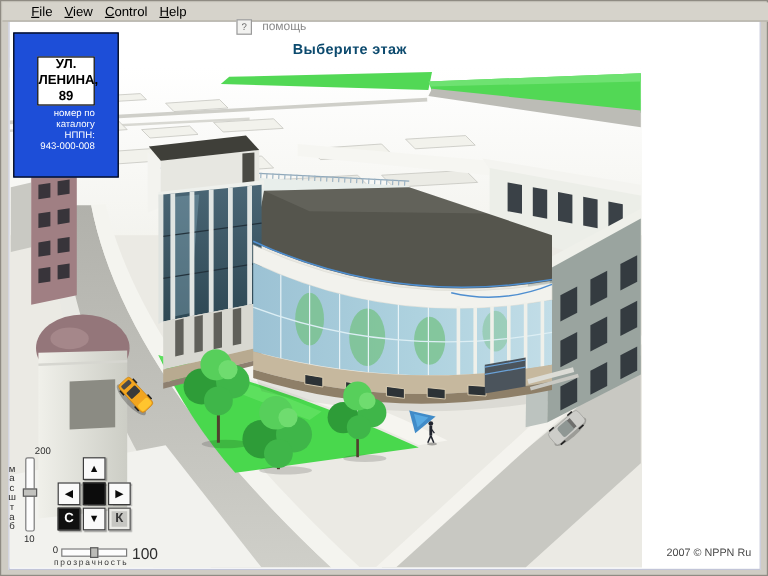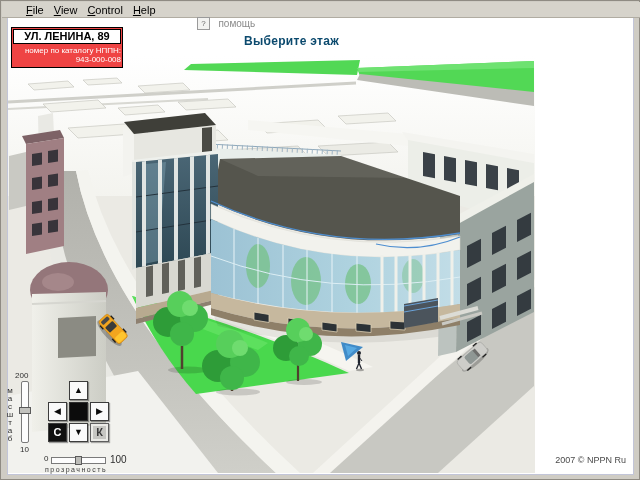--- a/index.html
+++ b/index.html
@@ -3,45 +3,45 @@
 <meta charset="utf-8">
 <style>
   html,body{margin:0;padding:0;}
   body{width:640px;height:480px;position:relative;font-family:"Liberation Sans",sans-serif;background:#b9b5ad;overflow:hidden;}
   .window{position:absolute;left:0;top:0;width:640px;height:480px;background:#cfccc4;border:1px solid #8f8b83;box-sizing:border-box;}
   .menubar{position:absolute;left:1px;top:1px;width:636px;height:15px;background:#d6d3cb;border-bottom:1px solid #b0aca2;display:flex;align-items:center;padding-left:19px;font-size:11px;color:#000;z-index:5;}
   .menu-item{padding:0 5px;cursor:default;}
   .accel{text-decoration:underline;}
   .content{position:absolute;left:6px;top:16px;width:627px;height:458px;background:#ffffff;border:1px solid #c2c5d8;box-sizing:border-box;z-index:1;}
   .scene{position:absolute;left:7px;top:55px;width:527px;height:417px;z-index:2;}
-  .addr{position:absolute;left:10px;top:26px;width:112px;background:#ef4444;border:1px solid #000;padding:1px;box-sizing:border-box;z-index:6;}
+  .addr{position:absolute;left:10px;top:26px;width:88px;background:#1d4ed8;border:1px solid #000;padding:19px;box-sizing:border-box;z-index:6;}
   .addr-title{background:#fff;border:1px solid #000;font-weight:bold;font-size:11px;line-height:13px;text-align:center;color:#000;}
   .addr-sub{color:#fff;font-size:8px;line-height:9px;text-align:right;padding:2px 0 2px;}
   .help{position:absolute;left:196px;top:13px;z-index:6;white-space:nowrap;}
   .help-icon{display:inline-block;width:11px;height:11px;border:1px solid #9a9a9a;background:#f2f2f0;color:#6a6a6a;font-size:8px;line-height:11px;text-align:center;vertical-align:middle;box-sizing:content-box;}
   .help-label{font-size:10px;color:#8a8a8a;margin-left:4px;vertical-align:middle;}
   .heading{position:absolute;left:243px;top:33px;font-size:12px;font-weight:bold;color:#0c4a6e;letter-spacing:.3px;z-index:6;}
   .copyright{position:absolute;right:13px;top:454px;font-size:9px;color:#4a4a4a;z-index:6;}
   
   .ctl{position:absolute;z-index:7;color:#2e2e2e;}
   .scale-label{left:5px;top:386px;font-size:8px;line-height:8px;white-space:pre-line;text-align:center;width:8px;}
-  .scale-max{left:14px;top:370px;font-size:8px;}
+  .scale-max{left:28px;top:370px;font-size:8px;}
   .scale-min{left:19px;top:444px;font-size:8px;}
   .scale-track{left:20px;top:380px;width:8px;height:62px;background:#fdfdfd;border:1px solid #7a7a7a;border-radius:2px;box-sizing:border-box;}
   .scale-handle{left:18px;top:406px;width:12px;height:7px;background:#c2c2be;border:1px solid #5a5a5a;box-sizing:border-box;}
   .nav-btn{position:absolute;width:19px;height:19px;background:#fafafa;border:1px solid #3c3c3c;box-shadow:1px 1px 1px rgba(0,0,0,.35);display:flex;align-items:center;justify-content:center;font-size:9px;color:#0a0a0a;box-sizing:border-box;z-index:7;padding:0;font-family:inherit;line-height:1;}
   .nav-up{left:68px;top:380px;}
   .nav-left{left:47px;top:401px;}
   .nav-center{left:68px;top:401px;background:#0c0c0c;border-color:#2e2e2e;}
   .nav-right{left:89px;top:401px;}
   .nav-c{left:47px;top:422px;background:#101010;color:#ffffff;font-weight:bold;font-size:11px;}
   .nav-down{left:68px;top:422px;}
   .nav-k{left:89px;top:422px;background:#c6c6c2;border:1px solid #5e5e5e;box-shadow:inset 0 0 0 2px #ebebe7,1px 1px 1px rgba(0,0,0,.3);color:#3a3a3a;font-weight:bold;font-size:11px;}
   .tr-min{left:43px;top:453px;font-size:8px;}
-  .tr-max{left:109px;top:453px;font-size:10px;}
+  .tr-max{left:109px;top:453px;font-size:13px;}
   .tr-track{left:50px;top:456px;width:55px;height:7px;background:#fdfdfd;border:1px solid #7a7a7a;box-sizing:border-box;}
   .tr-handle{left:74px;top:455px;width:7px;height:9px;background:#bcbcb8;border:1px solid #5a5a5a;box-sizing:border-box;}
   .tr-label{left:44px;top:465px;font-size:7px;letter-spacing:1.5px;color:#3a3a3a;}
 </style>
 </head>
 <body>
 
 <div class="window">
 
   <div class="menubar">

